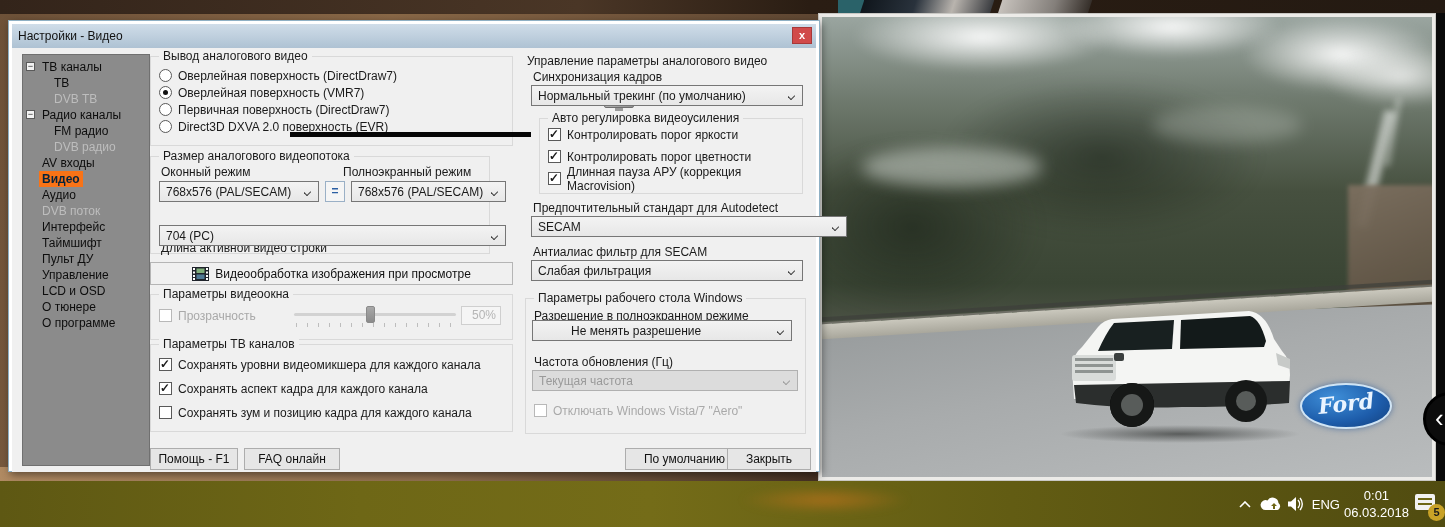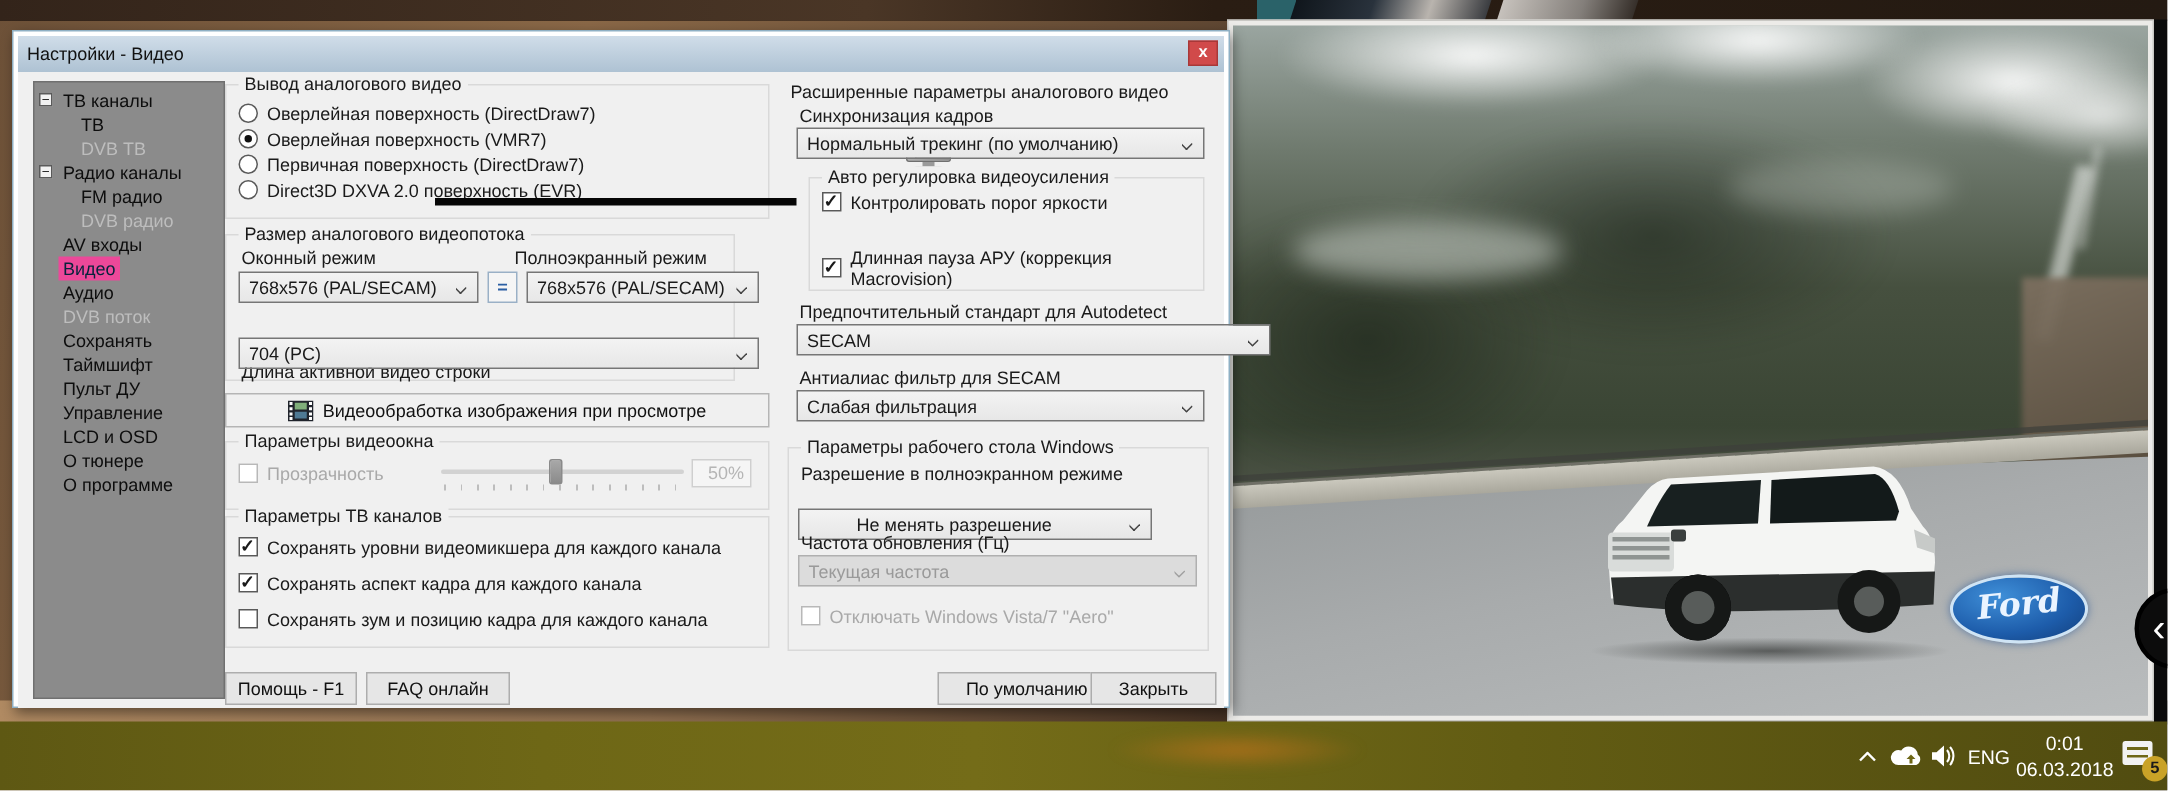--- a/index.html
+++ b/index.html
@@ -26,21 +26,21 @@
     color:#fff; font-size:11px; font-weight:bold; text-align:center; line-height:15px; cursor:pointer; }
   .dlg-body { position:relative; width:100%; height:424px; background:#f0f0f0; }
 
   
   .tree { position:absolute; left:10px; top:6px; width:128px; height:412px; background:#8b8b8b; border:1px solid #707070; padding-top:4px; }
   .trow { position:relative; height:16px; line-height:16px; display:flex; align-items:center; color:#0d0d0d; white-space:nowrap; cursor:default; }
   .trow .lbl { padding:0 3px; }
   .trow.depth0 { padding-left:16px; }
   .trow.depth1 { padding-left:28px; }
   .trow.disabled .lbl { color:#bdbdbd; }
-  .trow.selected .lbl { background:#ec4899; color:#06233c; }
+  .trow.selected .lbl { background:#f97316; color:#06233c;font-weight:bold; }
   .exp { position:absolute; left:3px; top:3px; width:9px; height:9px; background:#f2f2f2; border:1px solid #5a5a5a;
     font-size:9px; line-height:7px; text-align:center; color:#222; }
 
   
   .col1 { position:absolute; left:138px; top:0; width:363px; height:100%; }
   .col2 { position:absolute; left:513px; top:0; width:285px; height:100%; }
 
   .group { position:absolute; border:1px solid #d9d9d9; }
   .group > .gtitle { position:absolute; top:-8px; left:8px; background:#f0f0f0; padding:0 4px; color:#1a1a1a; white-space:nowrap; }
   .plain-label { position:absolute; color:#1a1a1a; white-space:nowrap; }
@@ -222,21 +222,21 @@
         <div class="trow depth0 selected">
             <span class="lbl">Видео</span>
           </div>
         <div class="trow depth0">
             <span class="lbl">Аудио</span>
           </div>
         <div class="trow depth0 disabled">
             <span class="lbl">DVB поток</span>
           </div>
         <div class="trow depth0">
-            <span class="lbl">Сохранять</span>
+            <span class="lbl">Интерфейс</span>
           </div>
         <div class="trow depth0">
             <span class="lbl">Таймшифт</span>
           </div>
         <div class="trow depth0">
             <span class="lbl">Пульт ДУ</span>
           </div>
         <div class="trow depth0">
             <span class="lbl">Управление</span>
           </div>
@@ -345,54 +345,58 @@
               <span class="cb"></span>
               <span>Сохранять зум и позицию кадра для каждого канала</span>
             </div>
         </div>
 
         <div class="btn footer-btn" style="left:0; width:88px;">Помощь - F1</div>
         <div class="btn footer-btn" style="left:94px; width:96px;">FAQ онлайн</div>
       </div>
 
       <div class="col2">
-        <span class="plain-label" style="left:2px; top:6px;">Расширенные параметры аналогового видео</span>
+        <span class="plain-label" style="left:2px; top:6px;">Управление параметры аналогового видео</span>
         <span class="plain-label" style="left:8px; top:22px;">Синхронизация кадров</span>
         <div class="select" style="left:6px; top:37px; width:272px;">
             <span>Нормальный трекинг (по умолчанию)</span>
             <span class="chev"></span>
           </div>
 
         <div class="group" style="left:14px; top:70px; width:264px; height:76px;">
           <span class="gtitle">Авто регулировка видеоусиления</span>
           <div class="cb-row" style="left:8px; top:8px;">
               <span class="cb on"></span>
               <span>Контролировать порог яркости</span>
             </div>
+          <div class="cb-row" style="left:8px; top:30px;">
+              <span class="cb on"></span>
+              <span>Контролировать порог цветности</span>
+            </div>
           <div class="cb-row" style="left:8px; top:52px;">
               <span class="cb on"></span>
               <span>Длинная пауза АРУ (коррекция Macrovision)</span>
             </div>
         </div>
 
         <span class="plain-label" style="left:8px; top:153px;">Предпочтительный стандарт для Autodetect</span>
         <div class="select" style="left:6px; top:168px; width:316px;">
             <span>SECAM</span>
             <span class="chev"></span>
           </div>
         <span class="plain-label" style="left:8px; top:197px;">Антиалиас фильтр для SECAM</span>
         <div class="select" style="left:6px; top:212px; width:272px;">
             <span>Слабая фильтрация</span>
             <span class="chev"></span>
           </div>
 
         <div class="group" style="left:0; top:250px; width:281px; height:136px;">
           <span class="gtitle">Параметры рабочего стола Windows</span>
           <span class="plain-label" style="left:8px; top:10px;">Разрешение в полноэкранном режиме</span>
-          <div class="select" style="left:6px; top:40px; width:236px;padding-left:38px;">
+          <div class="select" style="left:6px; top:21px; width:260px;padding-left:38px;">
               <span>Не менять разрешение</span>
               <span class="chev"></span>
             </div>
           <span class="plain-label" style="left:8px; top:56px;">Частота обновления (Гц)</span>
           <div class="select disabled" style="left:6px; top:71px; width:266px;">
               <span>Текущая частота</span>
               <span class="chev"></span>
             </div>
           <div class="cb-row disabled" style="left:8px; top:104px;">
               <span class="cb"></span>

